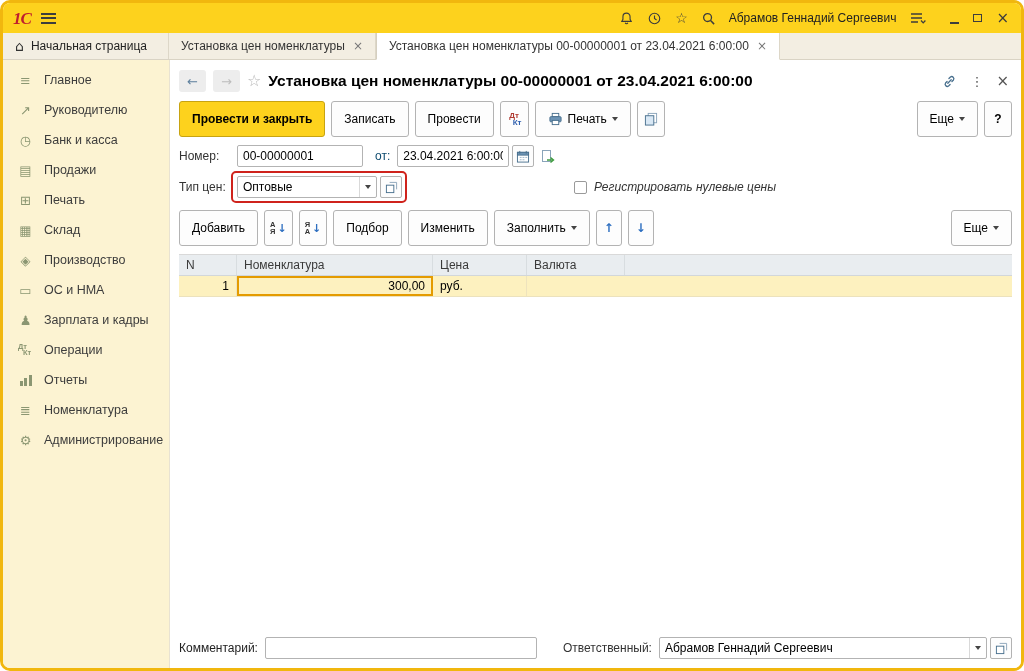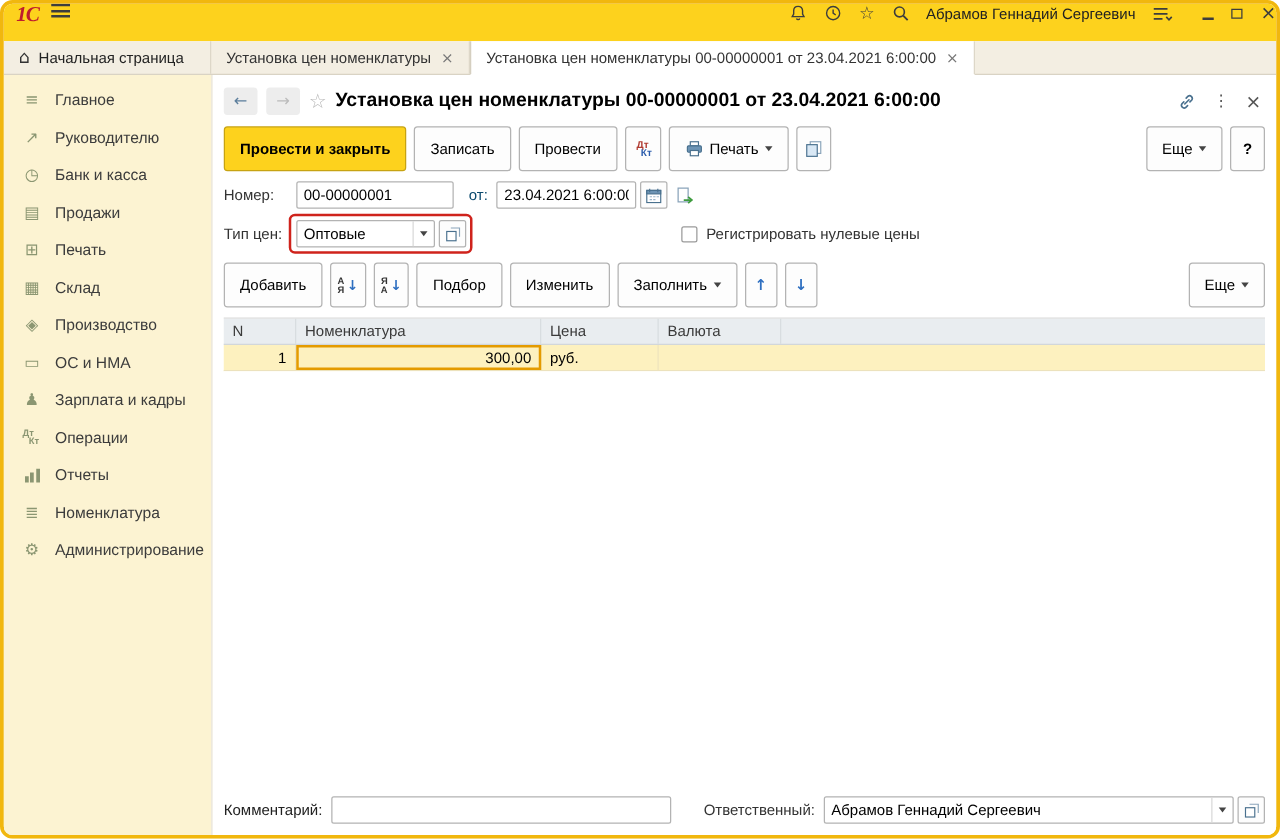--- a/index.html
+++ b/index.html
@@ -7,21 +7,21 @@
   body {
     width:1024px; height:671px; background:#fff;
     font-family:"Liberation Sans","DejaVu Sans",sans-serif;
     font-size:12px; color:#222; overflow:hidden;
   }
   .window {
     width:1024px; height:671px; border:3px solid #f1b70e; border-radius:10px;
     display:flex; flex-direction:column; overflow:hidden; background:#fff;
   }
   
-  .topbar { flex:0 0 30px; height:30px; background:#fdd21d; display:flex; align-items:flex-start; padding:0 0 0 10px; gap:10px; }
+  .topbar { flex:0 0 30px; height:30px; background:#fdd21d; display:flex; align-items:center; padding:0 12px 0 10px; gap:10px; }
   .logo { font-family:"Liberation Serif","DejaVu Serif",serif; font-style:italic; font-weight:bold; color:#bf1e2e; font-size:17px; line-height:1; letter-spacing:-1px; }
   .burger { width:15px; height:11px; border-top:2px solid #3d3d3d; border-bottom:2px solid #3d3d3d; position:relative; cursor:pointer; }
   .burger::after { content:""; position:absolute; left:0; right:0; top:2.5px; height:2px; background:#3d3d3d; }
   .topbar-title { color:#2e2e2e; margin-left:4px; white-space:nowrap; }
   .topbar-right { margin-left:auto; display:flex; align-items:center; gap:13px; }
   .tb-ico { display:flex; align-items:center; cursor:pointer; }
   .glyph { font-family:"DejaVu Sans",sans-serif; line-height:1; }
   .glyph-star { font-size:14px; color:#3d3d3d; }
   .user { color:#222; white-space:nowrap; cursor:pointer; }
   .winctl { display:flex; align-items:center; gap:14px; margin-left:10px; }
@@ -68,26 +68,26 @@
   .help-btn { width:28px; justify-content:center; font-weight:bold; padding:0; }
   .frow { display:flex; align-items:center; margin-top:7px; height:24px; flex:0 0 24px; }
   .flabel { width:58px; flex:0 0 58px; color:#333; }
   .input { height:22px; border:1px solid #b3b3b3; border-radius:2px; padding:0 5px; font-size:12px; font-family:inherit; color:#000; background:#fff; outline:none; }
   .num-input { width:126px; }
   .ot-label { margin:0 7px 0 12px; color:#0c4a6e; }
   .date-input { width:112px; }
   .sq-btn { width:22px; height:22px; border:1px solid #b3b3b3; border-radius:2px; background:#fdfdfd; display:flex; align-items:center; justify-content:center; margin-left:3px; cursor:pointer; }
   .plain-ico-btn { margin-left:6px; display:flex; align-items:center; cursor:pointer; }
   .combo-wrap { position:relative; display:flex; align-items:center; }
-  .combo { display:flex; align-items:center; width:111px; height:22px; border:1px solid #b3b3b3; border-radius:2px; background:#fff; }
+  .combo { display:flex; align-items:center; width:140px; height:22px; border:1px solid #b3b3b3; border-radius:2px; background:#fff; }
   .combo input { border:none; outline:none; flex:1; min-width:0; padding:0 5px; font:inherit; color:#000; background:transparent; }
   .combo .dd { width:17px; height:100%; display:flex; align-items:center; justify-content:center; border-left:1px solid #d9d9d9; cursor:pointer; }
   .open-btn { width:22px; height:22px; margin-left:3px; border:1px solid #b3b3b3; border-radius:2px; background:#fdfdfd; display:flex; align-items:center; justify-content:center; cursor:pointer; }
   .red-box { position:absolute; left:-6px; top:-5px; right:-5px; bottom:-5px; border:2px solid #cf231c; border-radius:5px; pointer-events:none; }
-  .checkbox-group { display:flex; align-items:center; gap:7px; margin-left:172px; }
+  .checkbox-group { display:flex; align-items:center; gap:7px; margin-left:172px;font-style:italic; }
   .checkbox { width:13px; height:13px; border:1px solid #9a9a9a; background:#fff; border-radius:2px; cursor:pointer; }
   .cb-label { color:#333; cursor:pointer; }
   .items-toolbar { display:flex; align-items:center; gap:6px; margin-top:11px; }
   .sort-btn { padding:0 5px; }
   .sortico { display:flex; align-items:center; gap:2px; }
   .sort-letters { display:flex; flex-direction:column; font-size:7.5px; line-height:7px; font-weight:bold; color:#333; }
   .sort-arrow { color:#2e6fc0; font-family:"DejaVu Sans",sans-serif; font-size:11px; font-weight:bold; }
   .move-btn { padding:0 7px; color:#2e6fc0; font-weight:bold; font-family:"DejaVu Sans",sans-serif; }
   .grid { margin-top:8px; flex:1; min-height:0; display:flex; flex-direction:column; border-top:1px solid #d9d9d9; }
   .grid-head { display:grid; grid-template-columns:58px 196px 94px 98px 1fr; background:#e9edf0; border-bottom:1px solid #d2d7da; height:21px; flex:0 0 21px; }

